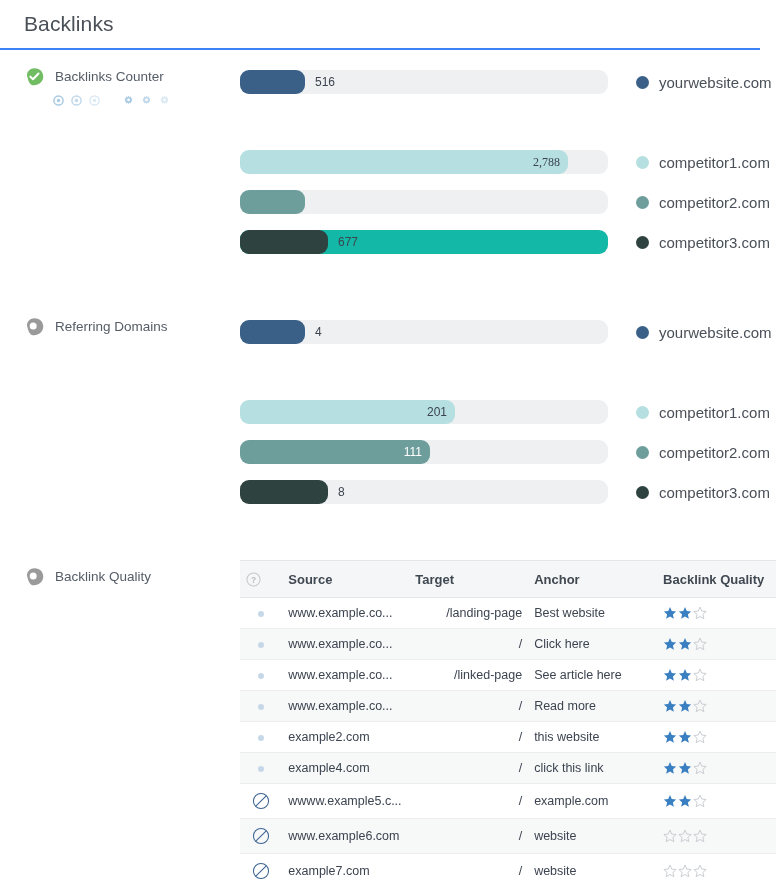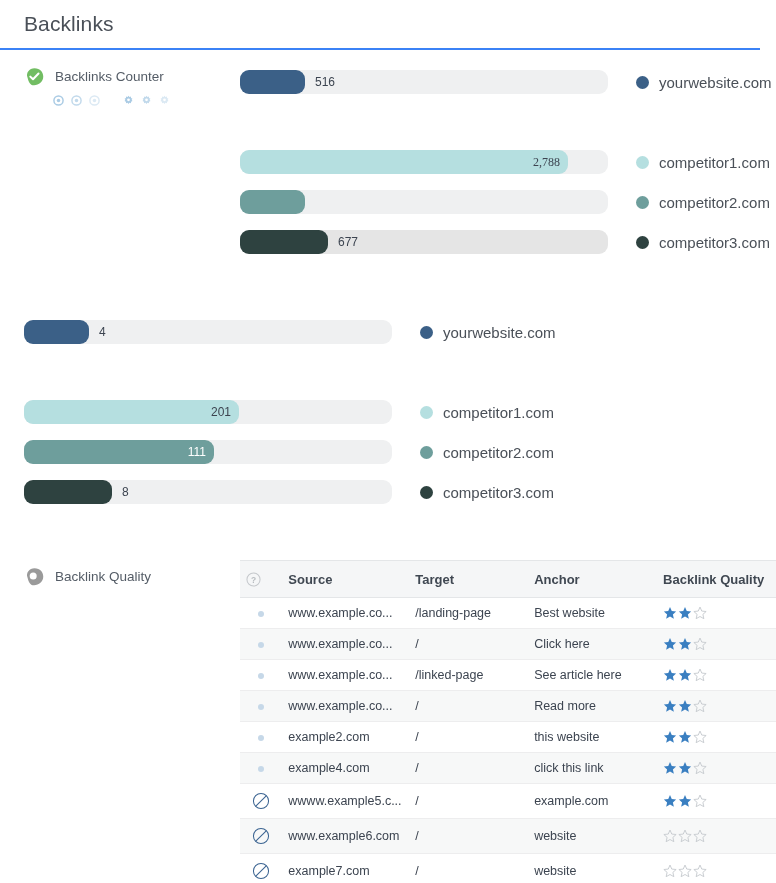--- a/index.html
+++ b/index.html
@@ -150,21 +150,21 @@
   }
   table.bq tbody tr:nth-child(even) { background: #f7f8f8; }
 
   .col-flag  { width: 42px; text-align: center; }
   .col-src   { width: 126px; }
   .col-tgt   { width: 118px; }
   .col-anch  { width: 128px; }
   .col-qual  { width: 118px; }
 
   td.col-src { color: #3a6391; }
-  td.col-tgt { color: #3a6391; }
+  td.col-tgt { color: #3a6391; text-align: right; }
 
   .row-dot {
     width: 6px; height: 6px;
     border-radius: 50%;
     background: #c6d8e8;
     display: inline-block;
     vertical-align: middle;
   }
   .ban-icon { width: 18px; height: 18px; display: inline-block; vertical-align: middle; }
 
@@ -243,33 +243,42 @@
         <div class="bar-track" style="background: rgb(239, 240, 241);">
           <div class="bar-fill" style="width: 65px; background: rgb(110, 158, 156);"></div>
           <span class="bar-value outside" style="left: 75px; margin-top: 44px;">515</span>
         </div>
         <div class="legend">
           <span class="legend-dot" style="background: rgb(110, 158, 156);"></span>
           <span class="legend-label">competitor2.com</span>
         </div>
       </div>
       <div class="bar-row">
-        <div class="bar-track" style="background: #e5e5e5;">
+        <div class="bar-track" style="background: #14b8a6;">
           <div class="bar-fill" style="width: 88px; background: rgb(46, 66, 64);"></div>
           <span class="bar-value outside" style="left: 98px;">677</span>
         </div>
         <div class="legend">
           <span class="legend-dot" style="background: rgb(46, 66, 64);"></span>
           <span class="legend-label">competitor3.com</span>
         </div>
       </div>
     </div>
 </div>
 
 <div class="section" style="margin-top:48px;">
+  <div class="section-label-col">
+    <div class="section-label-row">
+      <svg class="badge-icon" viewBox="0 0 24 24">
+        <path d="M4 13 C2 8, 6 2.5, 12 2.5 C18.5 2.5, 22 7, 22 12 C22 18, 17 22, 11.5 22 C6.5 22, 5 17, 4 13 Z" fill="#9a9a9a"></path>
+        <circle cx="10.5" cy="11.5" r="4" fill="#ffffff"></circle>
+      </svg>
+      <span class="section-label">Referring Domains</span>
+    </div>
+  </div>
   <div class="chart" id="chart-1">
       <div class="bar-row">
         <div class="bar-track" style="background: rgb(239, 240, 241);">
           <div class="bar-fill" style="width: 65px; background: rgb(59, 96, 135);"></div>
           <span class="bar-value outside" style="left: 75px;">4</span>
         </div>
         <div class="legend">
           <span class="legend-dot" style="background: rgb(59, 96, 135);"></span>
           <span class="legend-label">yourwebsite.com</span>
         </div>

